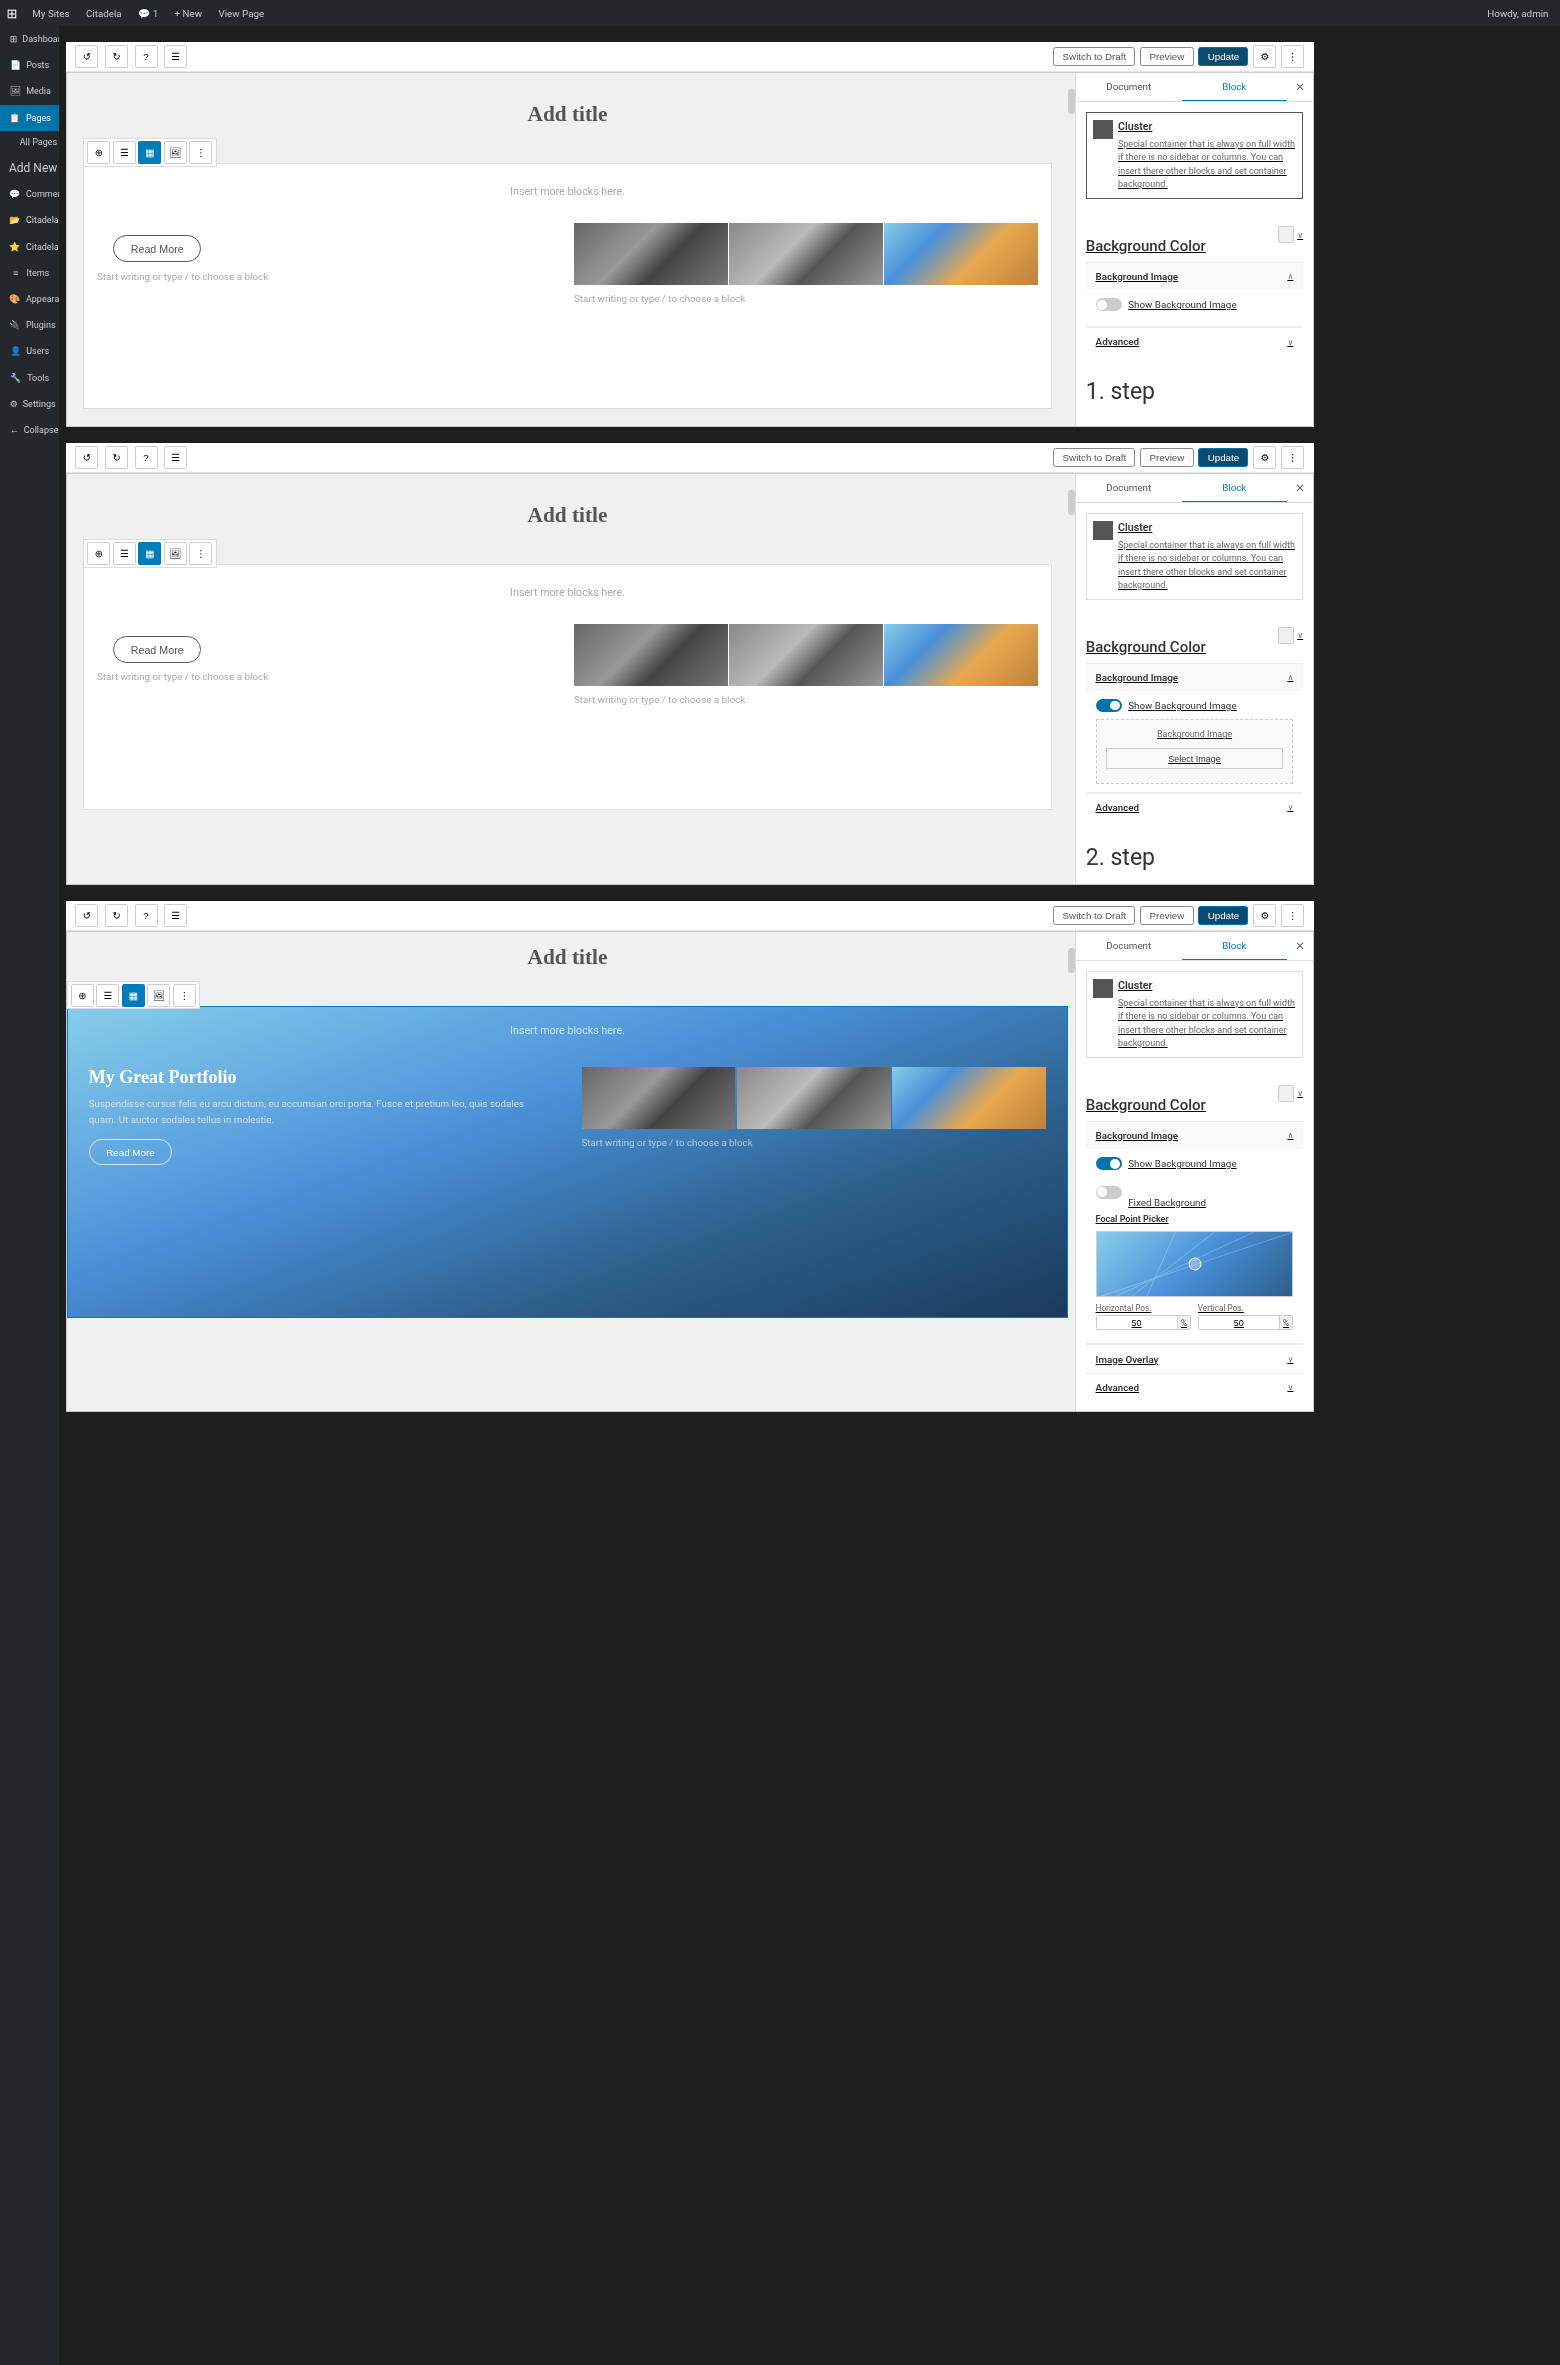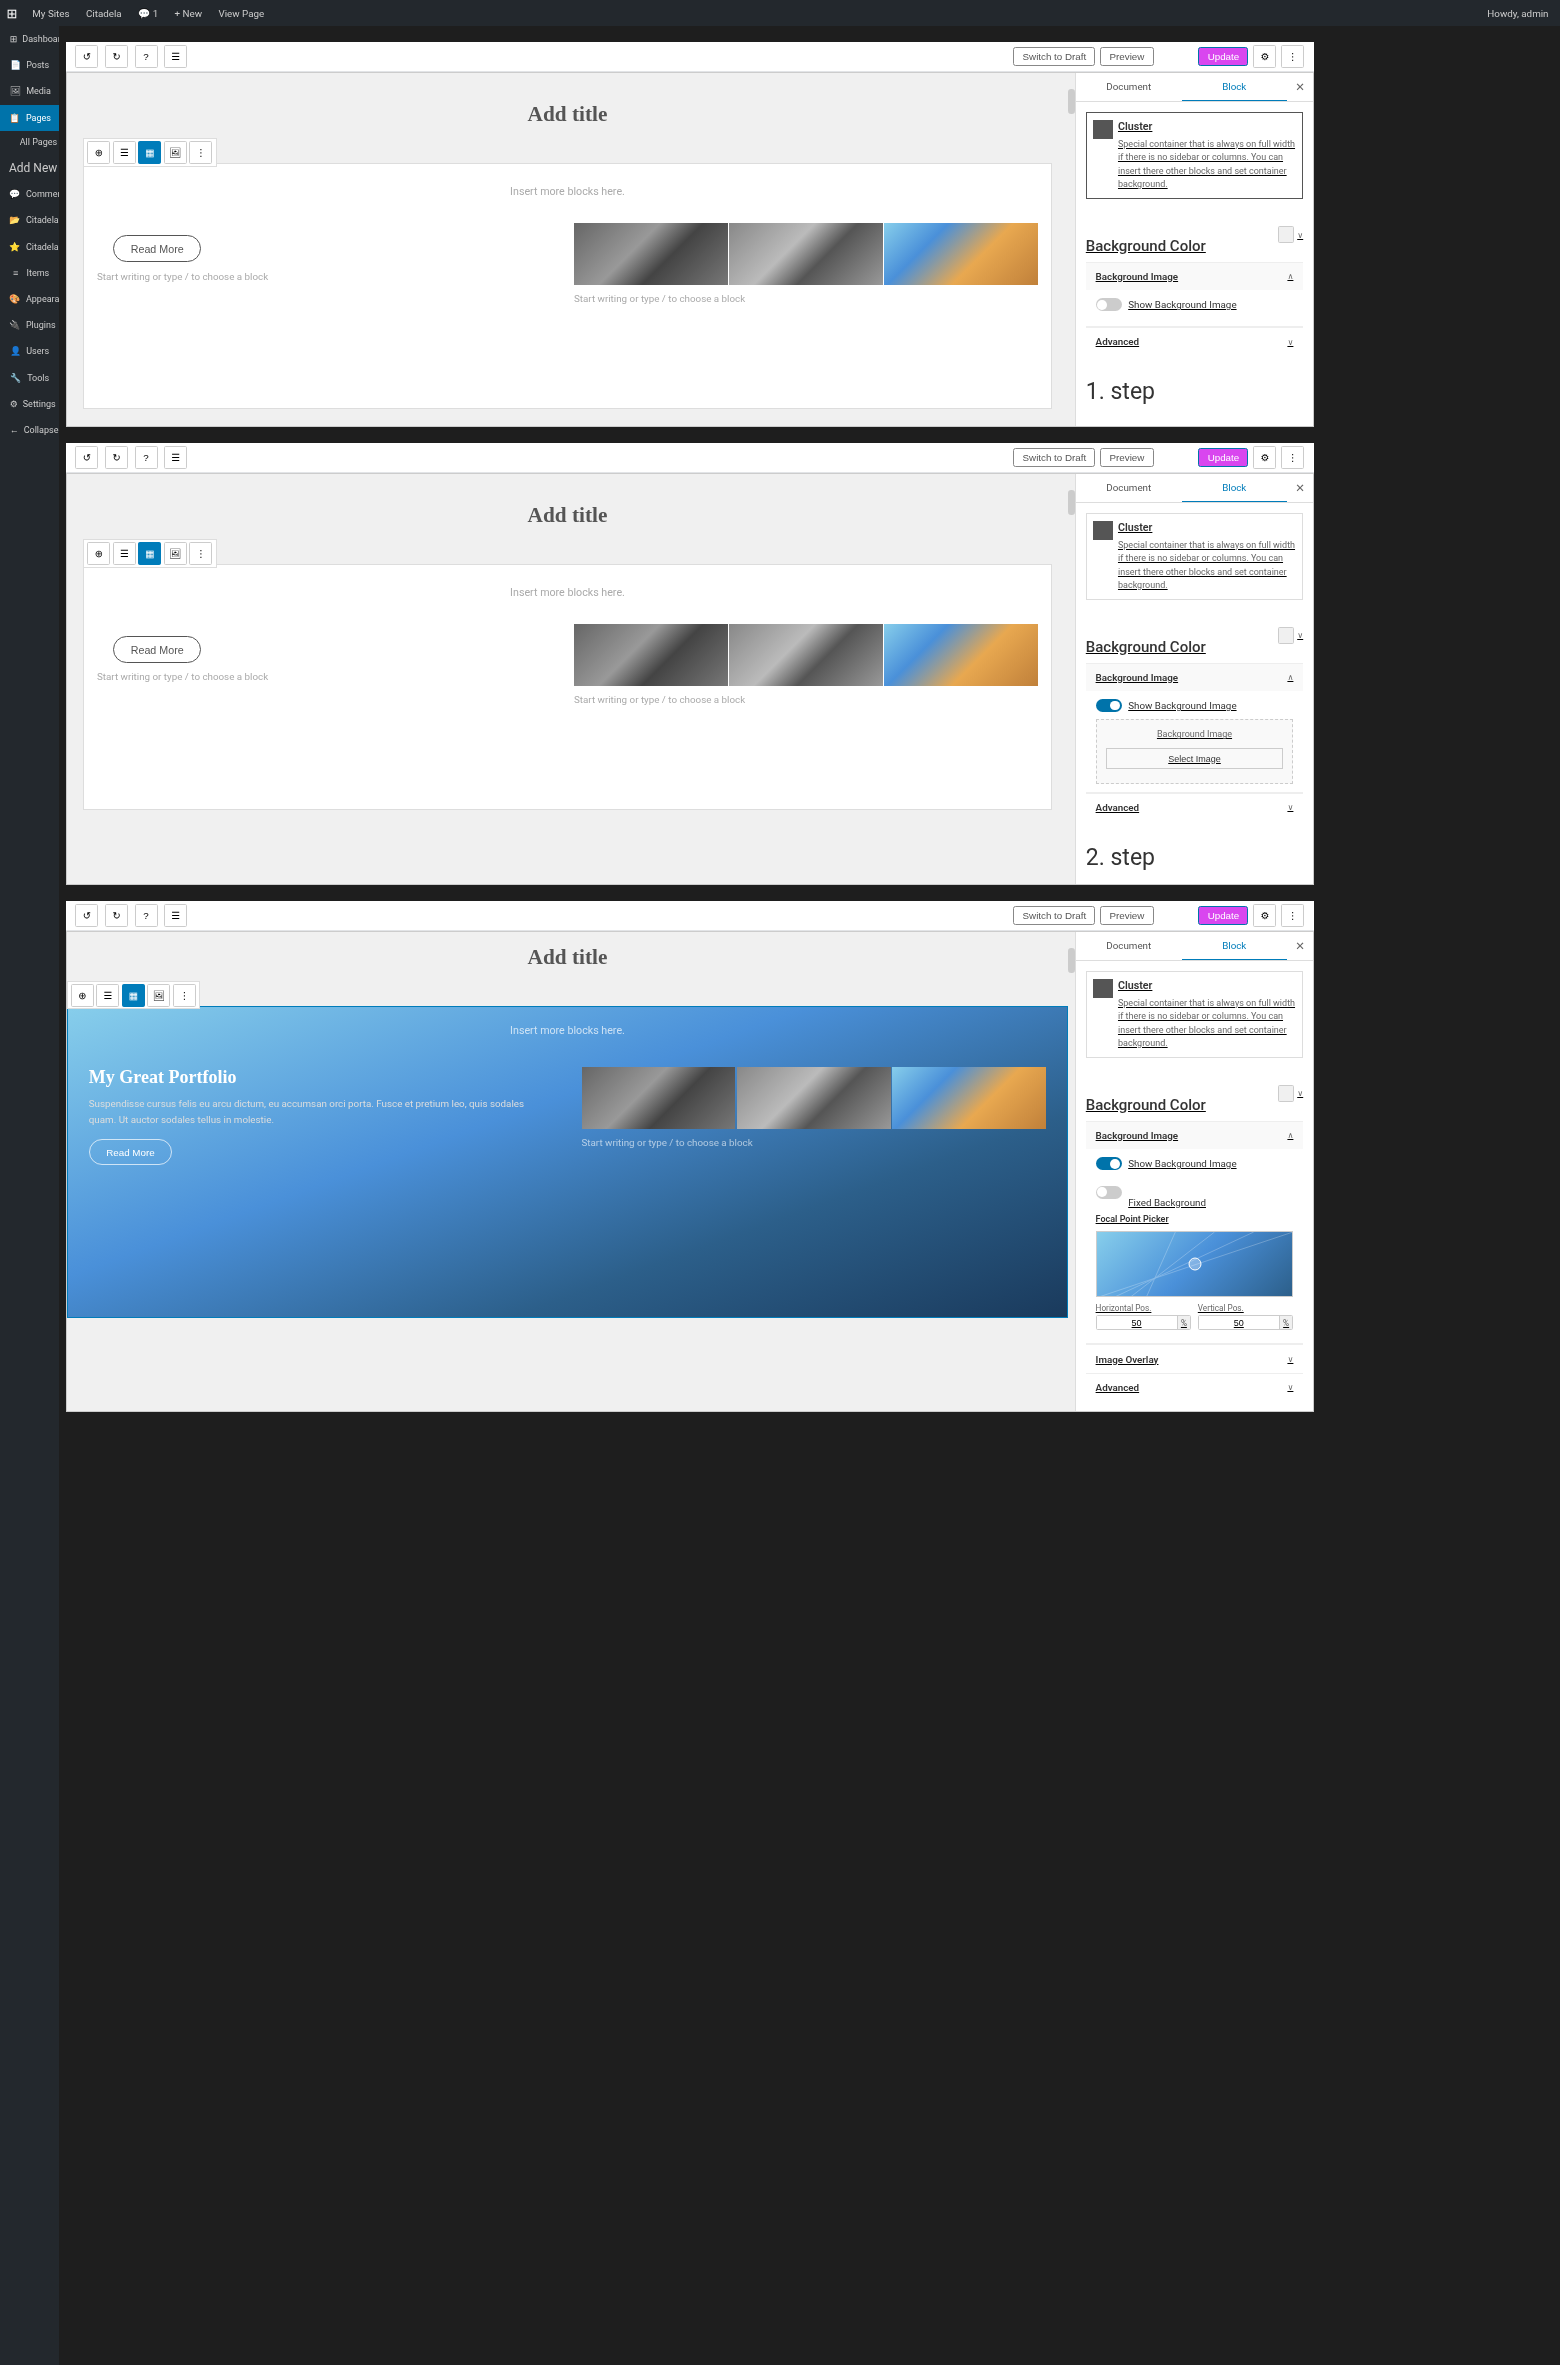--- a/index.html
+++ b/index.html
@@ -56,21 +56,21 @@
 
     .editor-btn {
       padding: 3.3px 8.2px;
       border: 0.8px solid #ccc;
       border-radius: 2.5px;
       background: #fff;
       font-size: 9.8px;
       cursor: pointer;
       color: #333;
     }
-    .editor-btn.blue { background: #d946ef; color: #fff; border-color: #0073aa; margin-left: 40px; }
+    .editor-btn.blue { background: #0c4a6e; color: #fff; border-color: #0073aa; }
     .editor-btn.outline { background: transparent; border-color: #888; color: #555; }
     .block-tool-btn {
       width: 23px;
       height: 23px;
       border: 0.8px solid #ccc;
       background: #fff;
       cursor: pointer;
       display: flex;
       align-items: center;
       justify-content: center;

